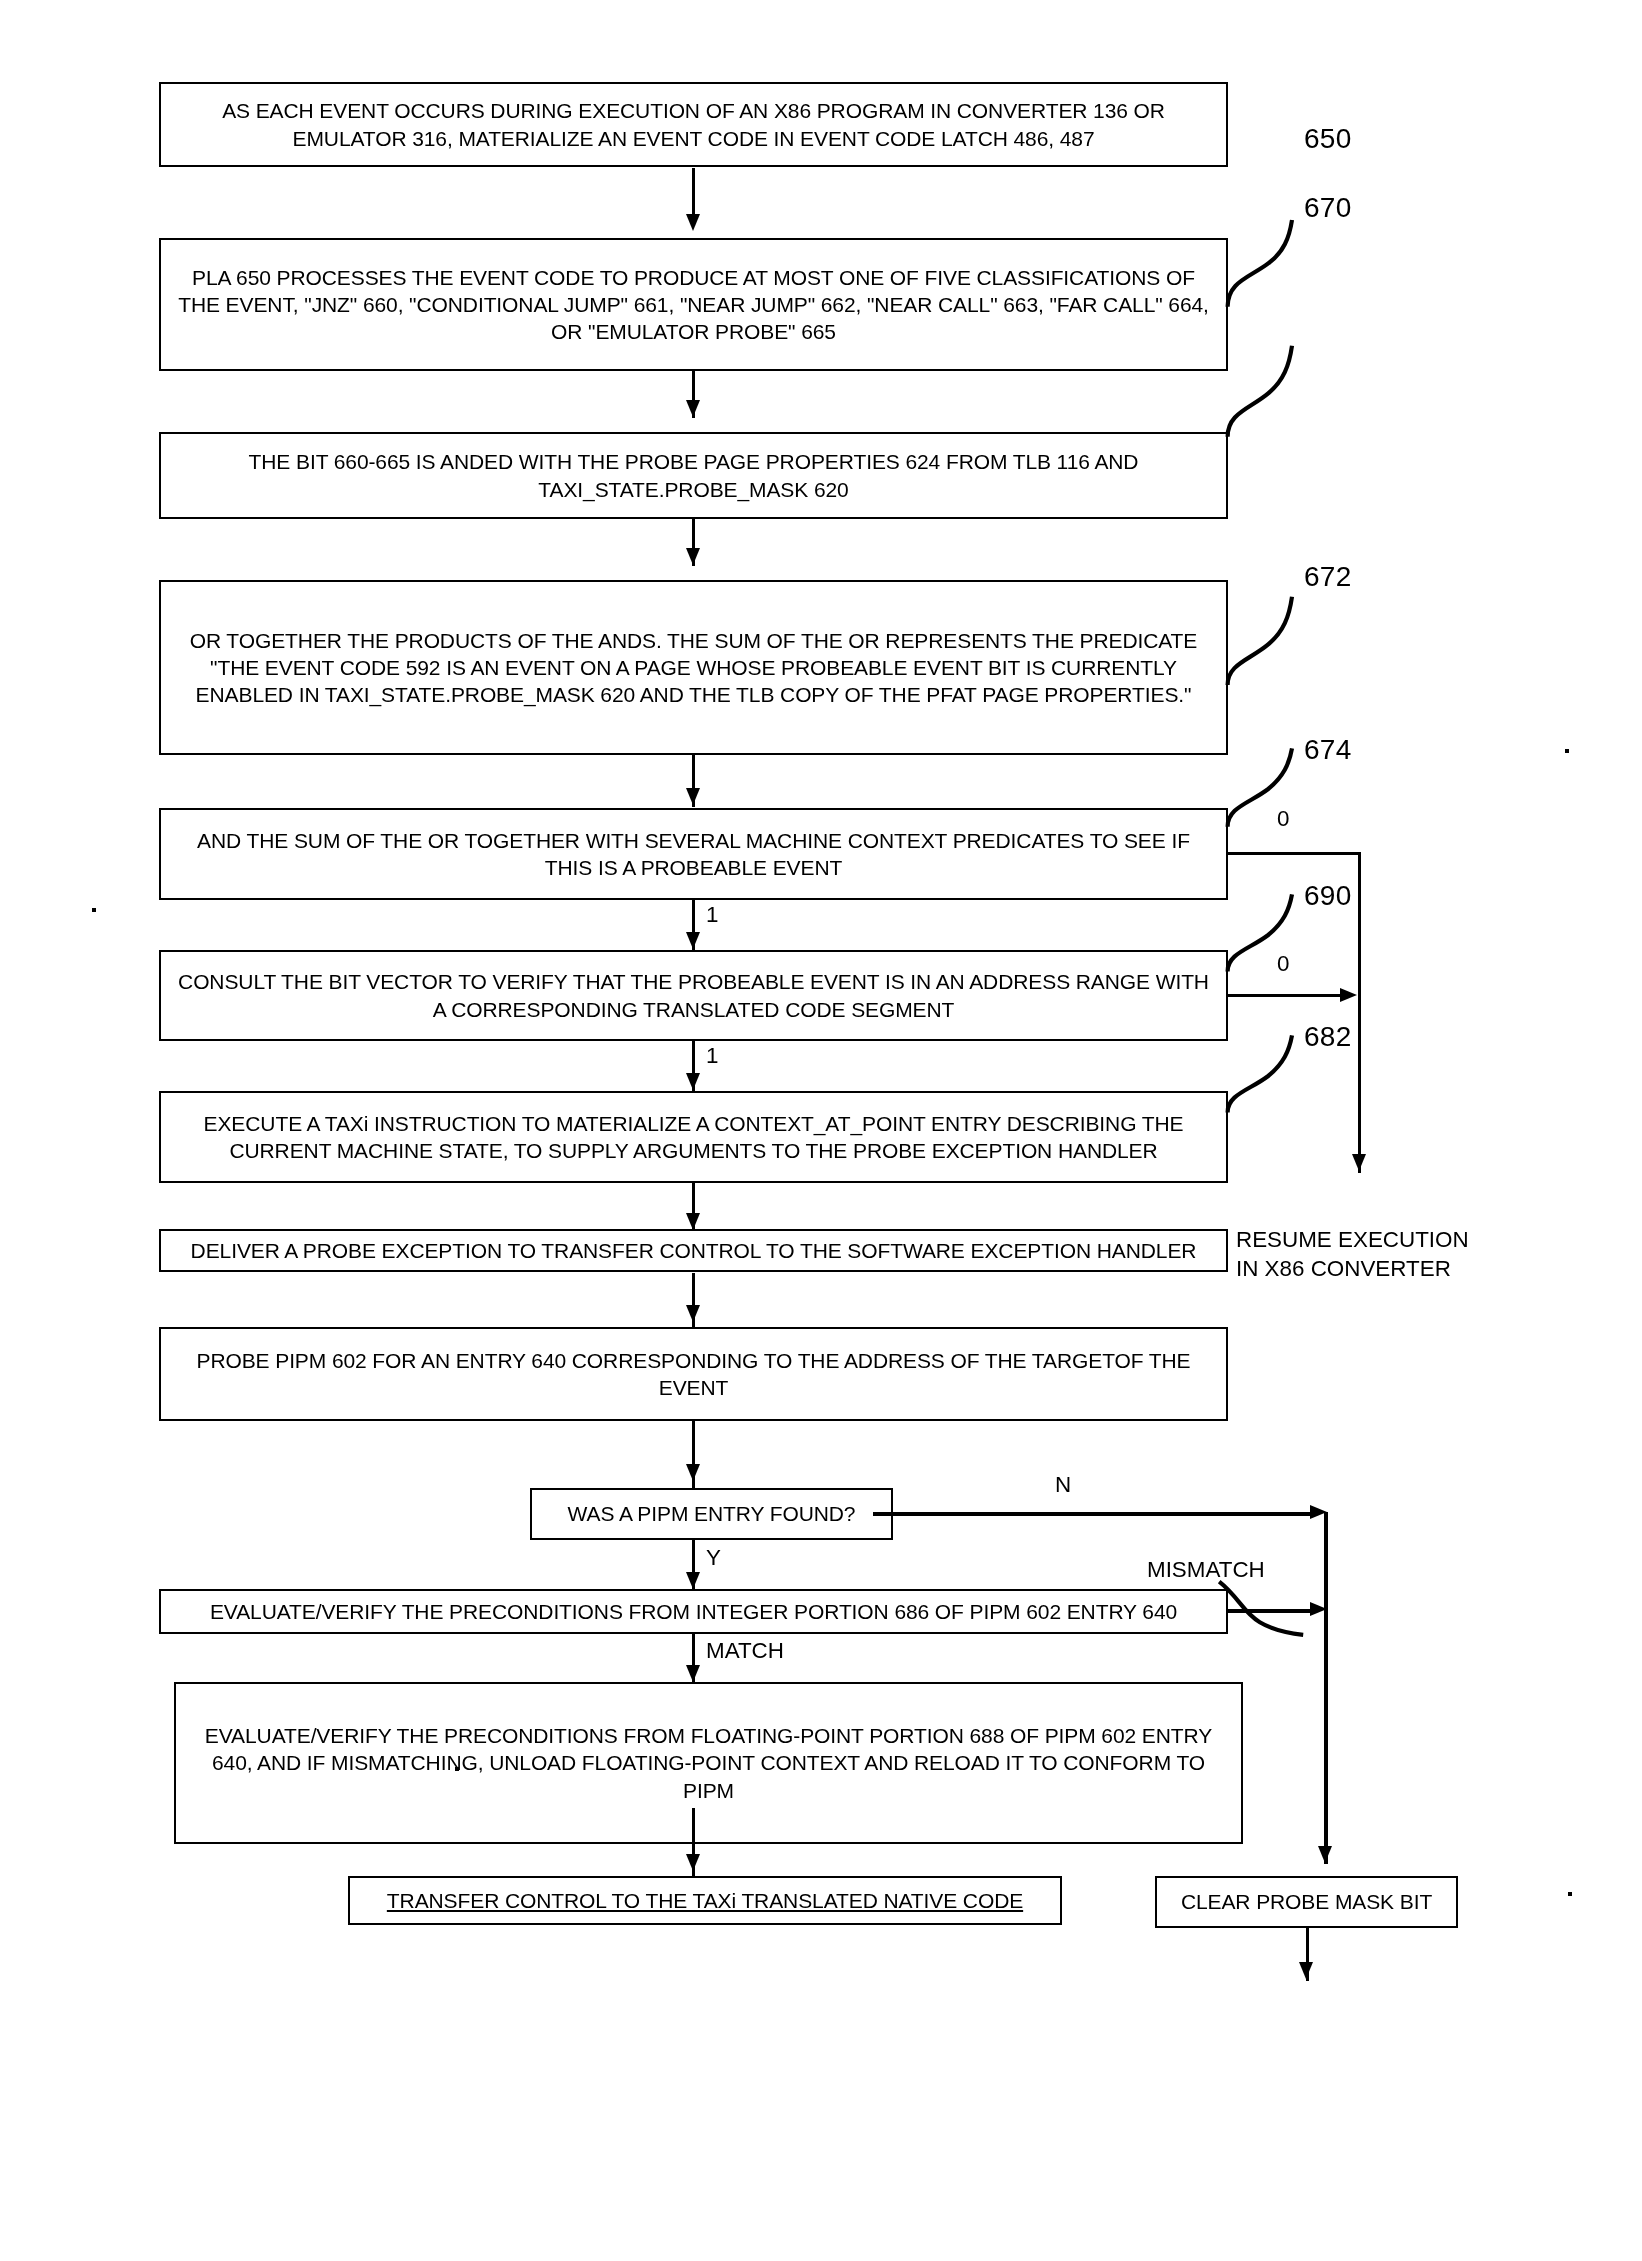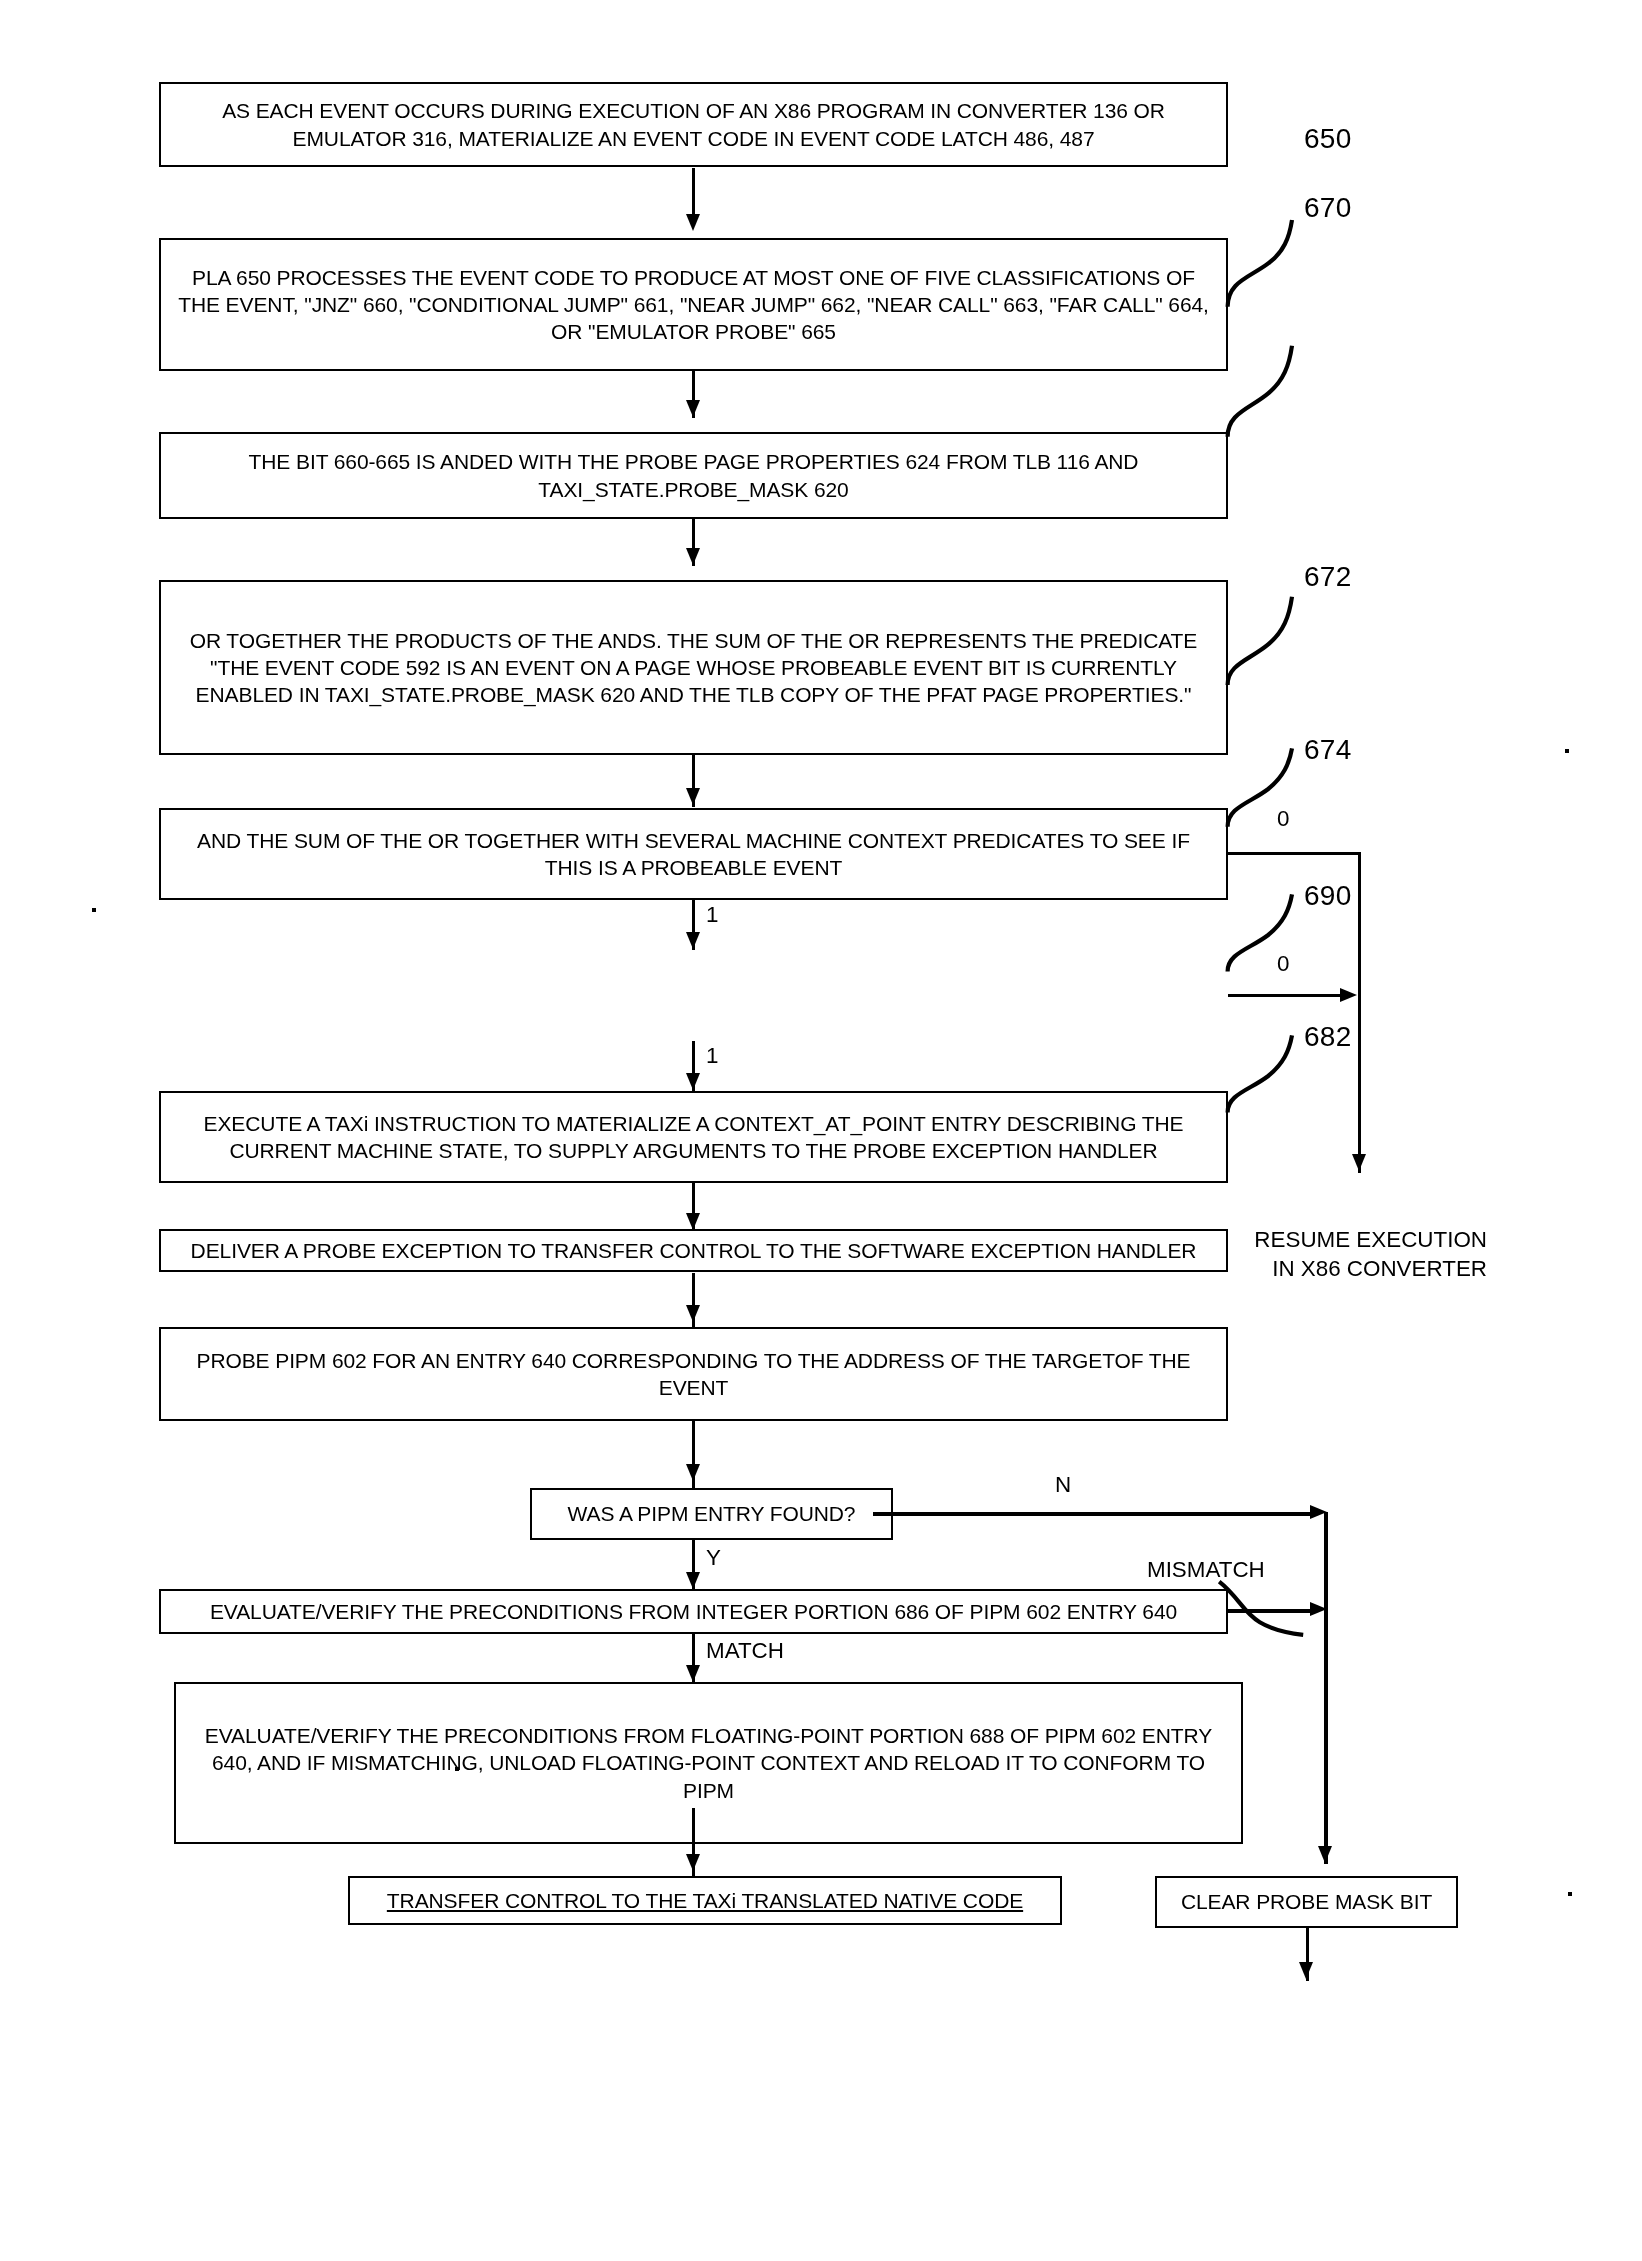--- a/index.html
+++ b/index.html
@@ -70,21 +70,21 @@
   .branch-lbl {
     position: absolute;
     font-size: 22.4px;
     line-height: 1;
     white-space: nowrap;
   }
   .freetext {
     position: absolute;
     font-size: 22.4px;
     line-height: 1.30;
-    text-align: right;
+    text-align: left;
     white-space: pre-line;
   }
   .leader { position: absolute; }
   .spec-dot {
     position: absolute;
     width: 3.5px; height: 3.5px;
     background: #000;
   }
 </style>
 </head>
@@ -138,20 +138,23 @@
 
   <div class="branch-lbl" style="left:1277px; top:808px;">0</div>
   <div class="hline" style="left:1228px; top:852px; width:133px; height:2.8px;"></div>
   <div class="vline" style="left:1358px; top:852px; width:2.8px; height:321px;"></div>
   <div class="arrow-d" style="left:1352px; top:1154px;"></div>
 
   <div class="vline" style="left:692px; top:900px; width:2.8px; height:50px;"></div>
   <div class="arrow-d" style="left:686px; top:932px;"></div>
   <div class="branch-lbl" style="left:706px; top:904px;">1</div>
 
+  <div class="box" style="left:159px; top:950px; width:1069px; height:91px;">
+    <span class="txt">CONSULT THE BIT VECTOR TO VERIFY THAT THE PROBEABLE EVENT IS IN AN ADDRESS RANGE WITH A CORRESPONDING TRANSLATED CODE SEGMENT</span>
+  </div>
   <svg class="leader" style="left:1222px; top:886px; width:112px; height:105px;" viewBox="0 0 160 150">
     <path d="M 8 122 C 8 96, 40 90, 66 70 C 88 52, 96 34, 100 12" fill="none" stroke="#000" stroke-width="6"></path>
   </svg>
   <div class="refnum" style="left:1304px; top:882px;">690</div>
 
   <div class="branch-lbl" style="left:1277px; top:953px;">0</div>
   <div class="hline" style="left:1228px; top:994px; width:113px; height:2.8px;"></div>
   <div class="arrow-r" style="left:1340px; top:988px;"></div>
 
   <div class="vline" style="left:692px; top:1041px; width:2.8px; height:50px;"></div>

